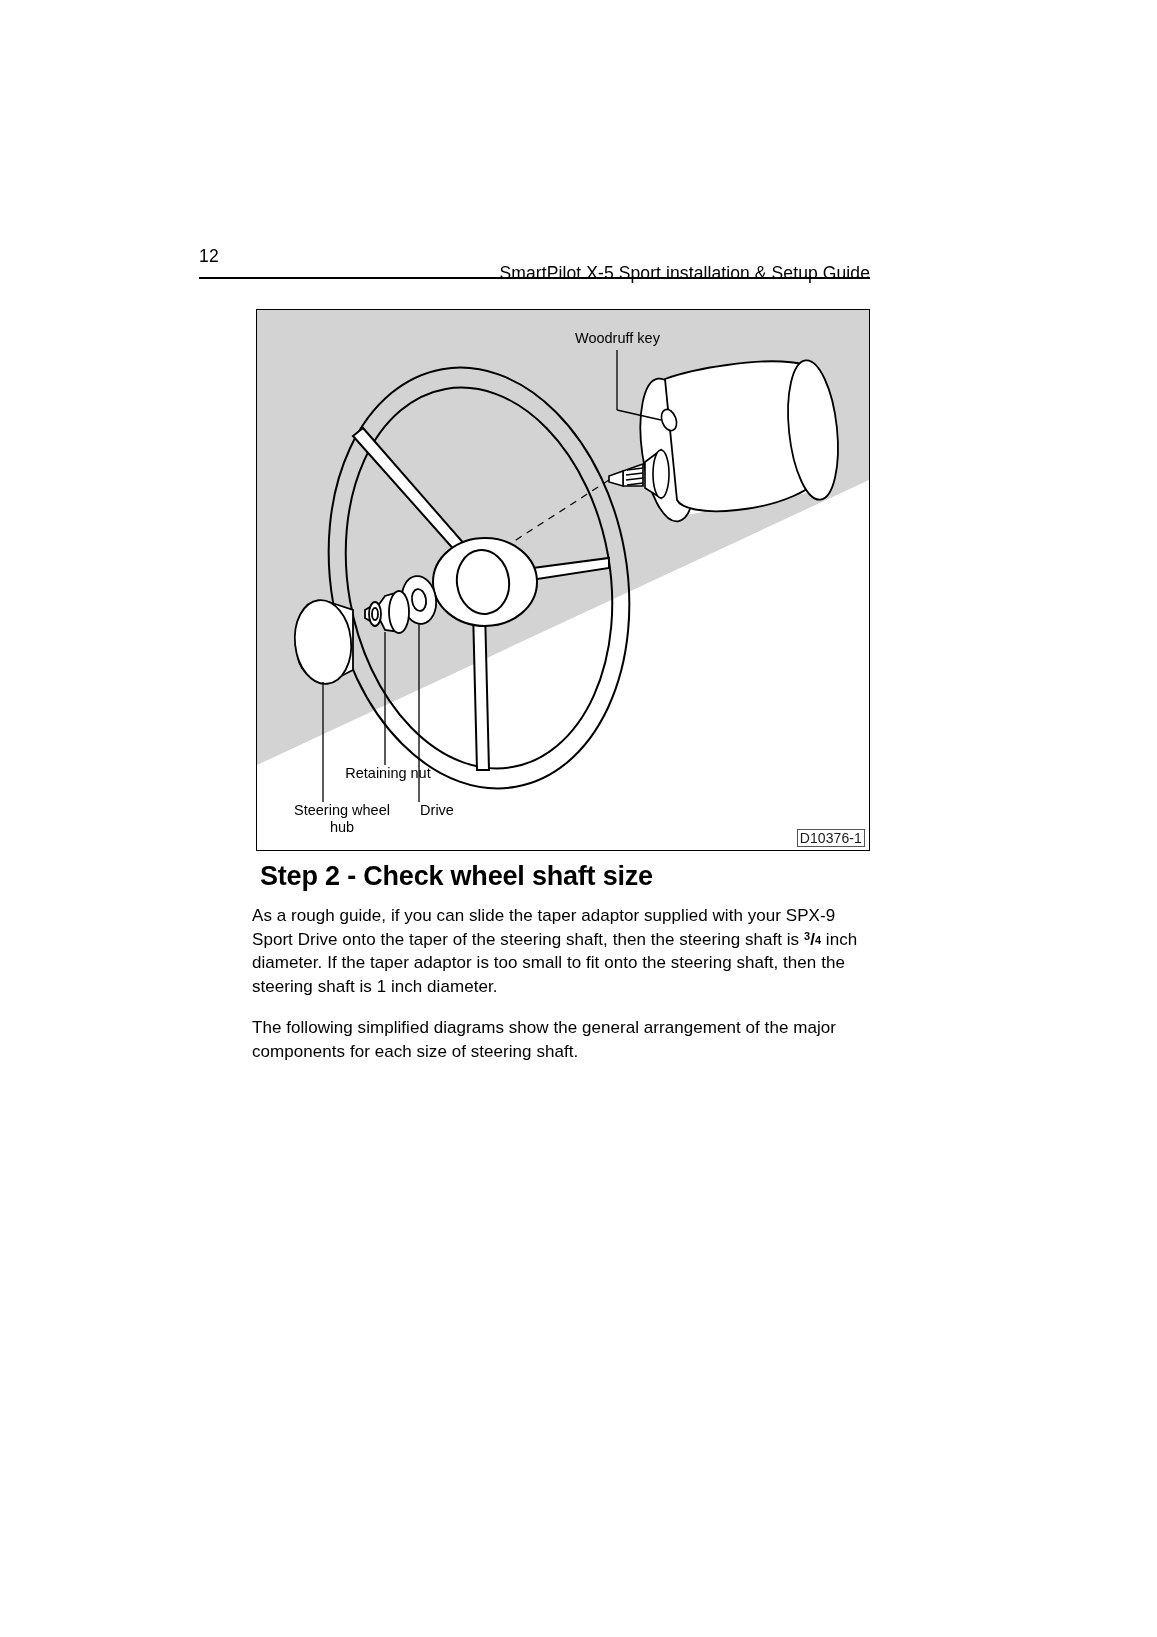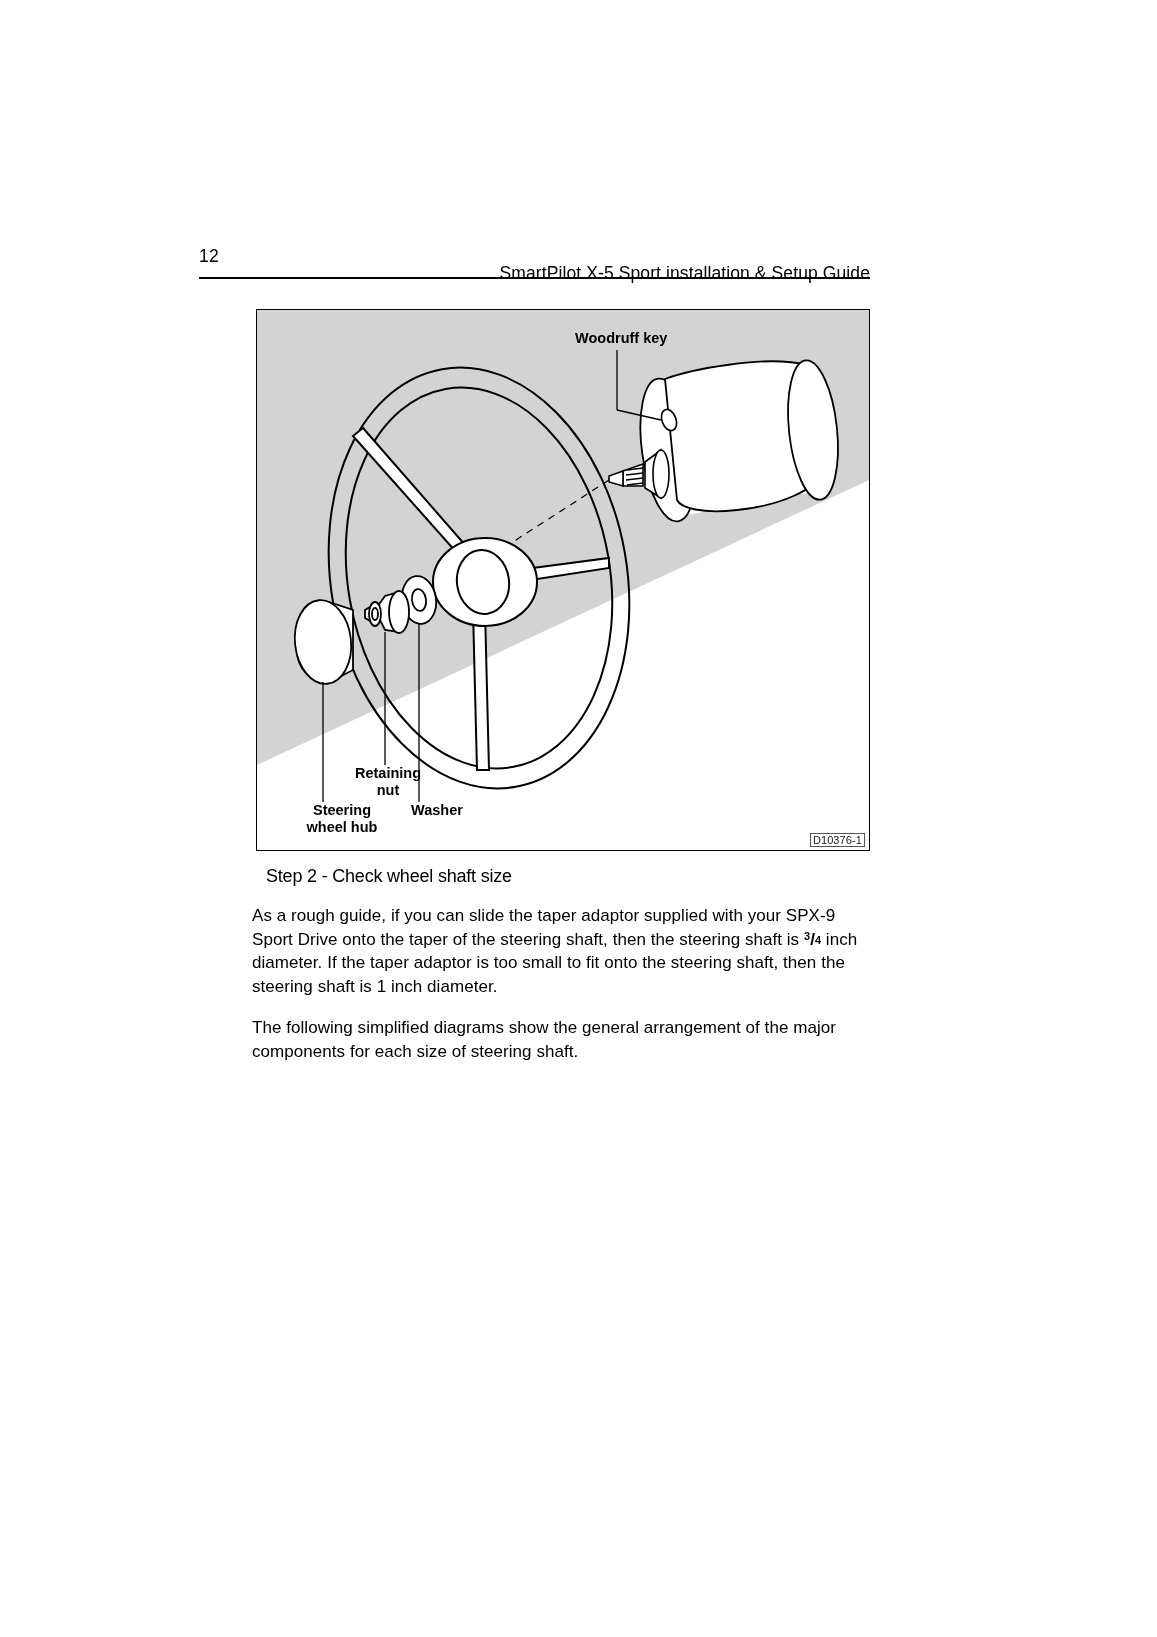--- a/index.html
+++ b/index.html
@@ -75,49 +75,48 @@
     height: 540px;
     display: block;
   }
   .fig-label {
     position: absolute;
     font-size: 14.5px;
     line-height: 17px;
     text-align: center;
     white-space: nowrap;
     color: #000000;
-    font-weight: bold;
   }
   .lbl-woodruff { left: 318px; top: 20px; }
   .lbl-retaining { left: 85px; top: 455px; width: 92px; white-space: normal; }
   .lbl-steeringhub { left: 35px; top: 492px; width: 100px; white-space: normal; }
   .lbl-washer { left: 140px; top: 492px; width: 80px; }
   .fig-code {
     position: absolute;
     right: 4px;
     bottom: 3px;
-    font-size: 11px;
+    font-size: 14px;
     letter-spacing: 0.1px;
     color: #1a1a1a;
     border: 0.8px solid #555;
     padding: 0 2px;
   }
 
   
   .content {
     position: absolute;
     left: 252px;
     top: 862px;
     width: 620px;
   }
   .section-heading {
-    font-size: 18px;
-    font-weight: normal;
+    font-size: 27px;
+    font-weight: bold;
     letter-spacing: -0.2px;
-    margin: 0 0 14px 14px;
+    margin: 0 0 14px 8px;
     line-height: 28px;
   }
   .body-para {
     font-size: 17px;
     line-height: 23.5px;
     margin: 0 0 18px 0;
     letter-spacing: 0.05px;
     text-align: left;
   }
   .body-para:last-child { margin-bottom: 0; }
@@ -213,21 +212,21 @@
         <line x1="360" y1="100" x2="404" y2="110"></line>
         <line x1="66" y1="372" x2="66" y2="492"></line>
         <line x1="128" y1="322" x2="128" y2="455"></line>
         <line x1="162" y1="314" x2="162" y2="492"></line>
       </g>
     </svg>
 
     <div class="fig-label lbl-woodruff">Woodruff key</div>
     <div class="fig-label lbl-retaining">Retaining nut</div>
     <div class="fig-label lbl-steeringhub">Steering wheel hub</div>
-    <div class="fig-label lbl-washer">Washer</div>
+    <div class="fig-label lbl-washer">Drive</div>
 
     <div class="fig-code">D10376-1</div>
   </div>
 
   <div class="content">
     <h2 class="section-heading">Step 2 - Check wheel shaft size</h2>
 
 
     <p class="body-para"><span>As a rough guide, if you can slide the taper adaptor supplied with your SPX-9 Sport Drive onto the taper of the steering shaft, then the steering shaft is </span><span class="frac"><sup>3</sup><span>/</span><sub>4</sub></span><span> inch diameter. If the taper adaptor is too small to fit onto the steering shaft, then the steering shaft is 1 inch diameter.</span></p>
 

